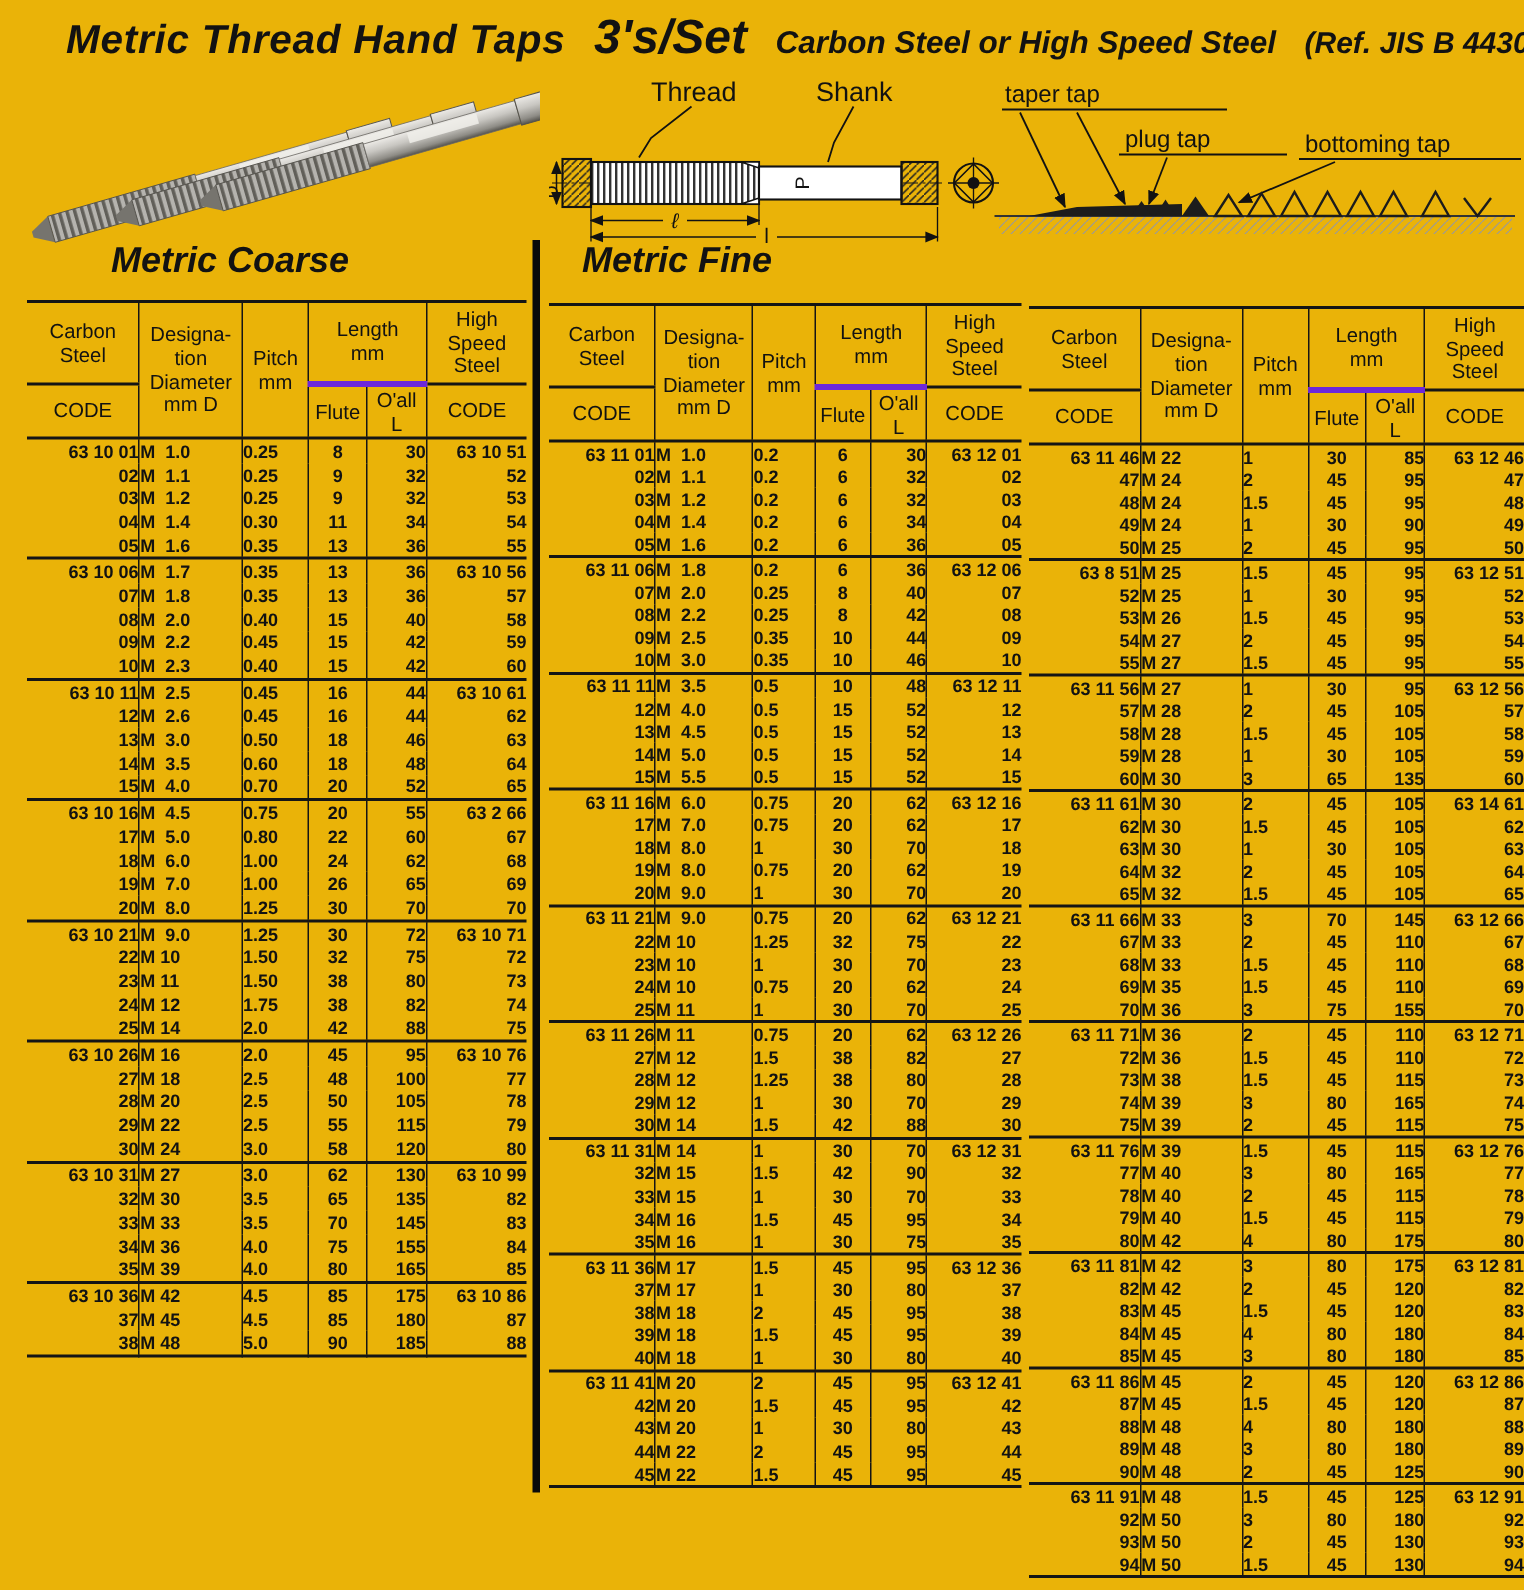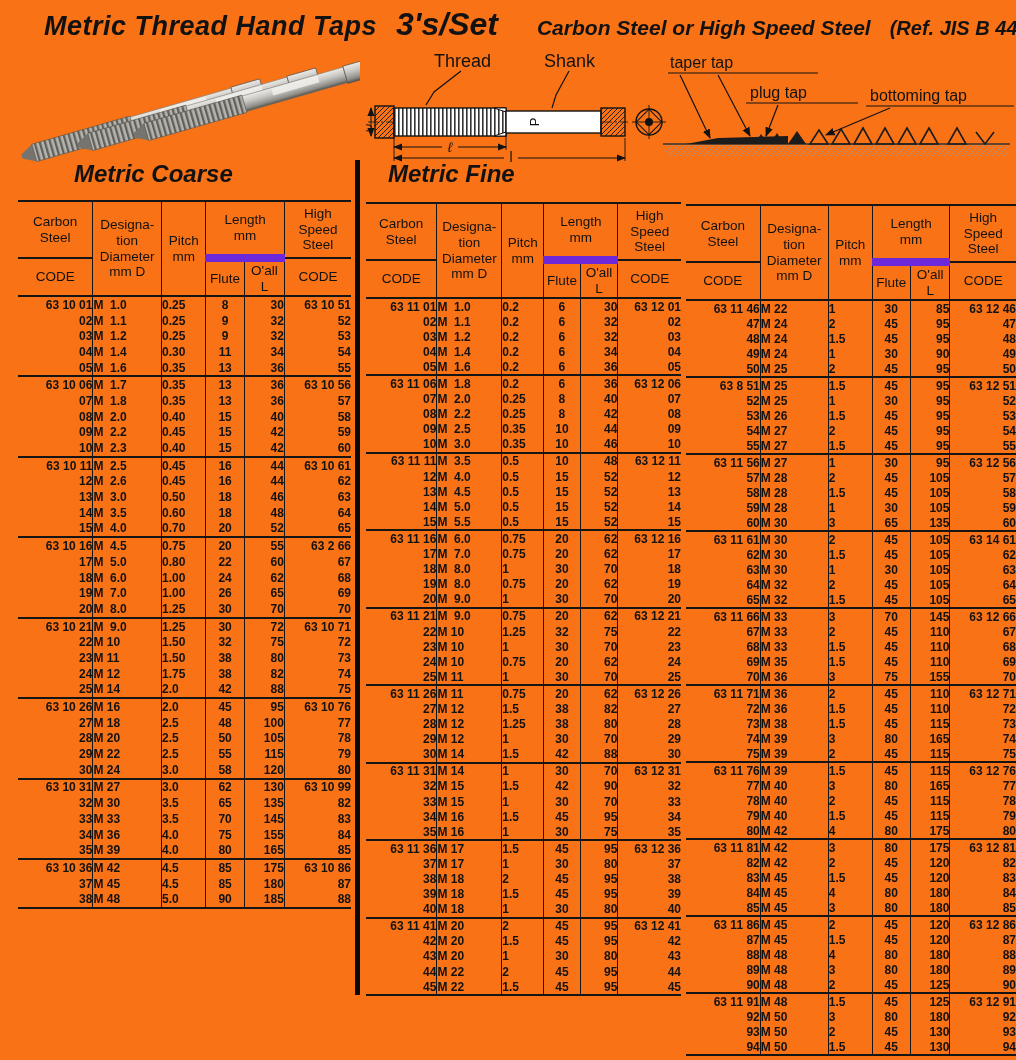--- a/index.html
+++ b/index.html
@@ -1,24 +1,24 @@
 <!DOCTYPE html>
 <html><head>
 <meta charset="utf-8">
 <style>
   html,body{margin:0;padding:0;background:#ffffff;}
-  .page{position:relative;width:1016px;height:1060px;background:#f97316;overflow:hidden;
+  .page{position:relative;width:1016px;height:1060px;background:#eab308;overflow:hidden;
         font-family:"Liberation Sans","DejaVu Sans",sans-serif;color:#121212;}
 
   
   .masthead{position:absolute;left:44px;top:6px;display:flex;align-items:baseline;gap:19px;
             font-style:italic;font-weight:bold;white-space:nowrap;}
   .mh-title{font-size:27px;letter-spacing:.5px;}
   .mh-set{font-size:32px;}
-  .mh-material{font-size:21px;margin-left:20px;}
+  .mh-material{font-size:21px;}
   .mh-ref{font-size:20px;}
 
   
   .fig{position:absolute;}
   .photo{left:14px;top:44px;width:346px;height:118px;}
   .diag1{left:366px;top:50px;width:300px;height:114px;}
   .diag2{left:658px;top:52px;width:358px;height:112px;}
   svg text{font-family:"Liberation Sans","DejaVu Sans",sans-serif;fill:#121212;}
 
   
@@ -45,21 +45,21 @@
 
   .cat thead{border-bottom:2.2px solid #151515;}
   .cat tbody{border-top:2.2px solid #151515;}
   .cat tbody:first-of-type{border-top:none;}
 
   .hr1 th{height:52px;vertical-align:middle;}
   .hr2 th{height:33px;vertical-align:middle;}
   .cat th{font-weight:normal;font-size:13.5px;line-height:1.15;text-align:center;}
   .h-cs,.h-hss{font-weight:bold;text-align:left;padding-left:7px;font-size:13.5px;line-height:1.25;
                border-bottom:2px solid #151515;}
-  .h-len{border-bottom:8px solid #6d28d9;}
+  .h-len{border-bottom:4px solid #6d28d9;}
   .h-desig{font-size:12.5px;}
   .h-code,.h-code2{text-align:left;padding-left:7px;}
 
   .cat td{font-weight:bold;font-size:12px;line-height:1;vertical-align:middle;}
   .rows-a td{height:15.7px;}
   .rows-b td{height:15.1px;}
   .rows-c td{height:15.0px;}
   .c-code{text-align:right;padding-right:9px;white-space:pre;}
   .c-desig{text-align:left;padding-left:10px;white-space:pre;}
   .c-pitch{text-align:left;padding-left:9px;}

